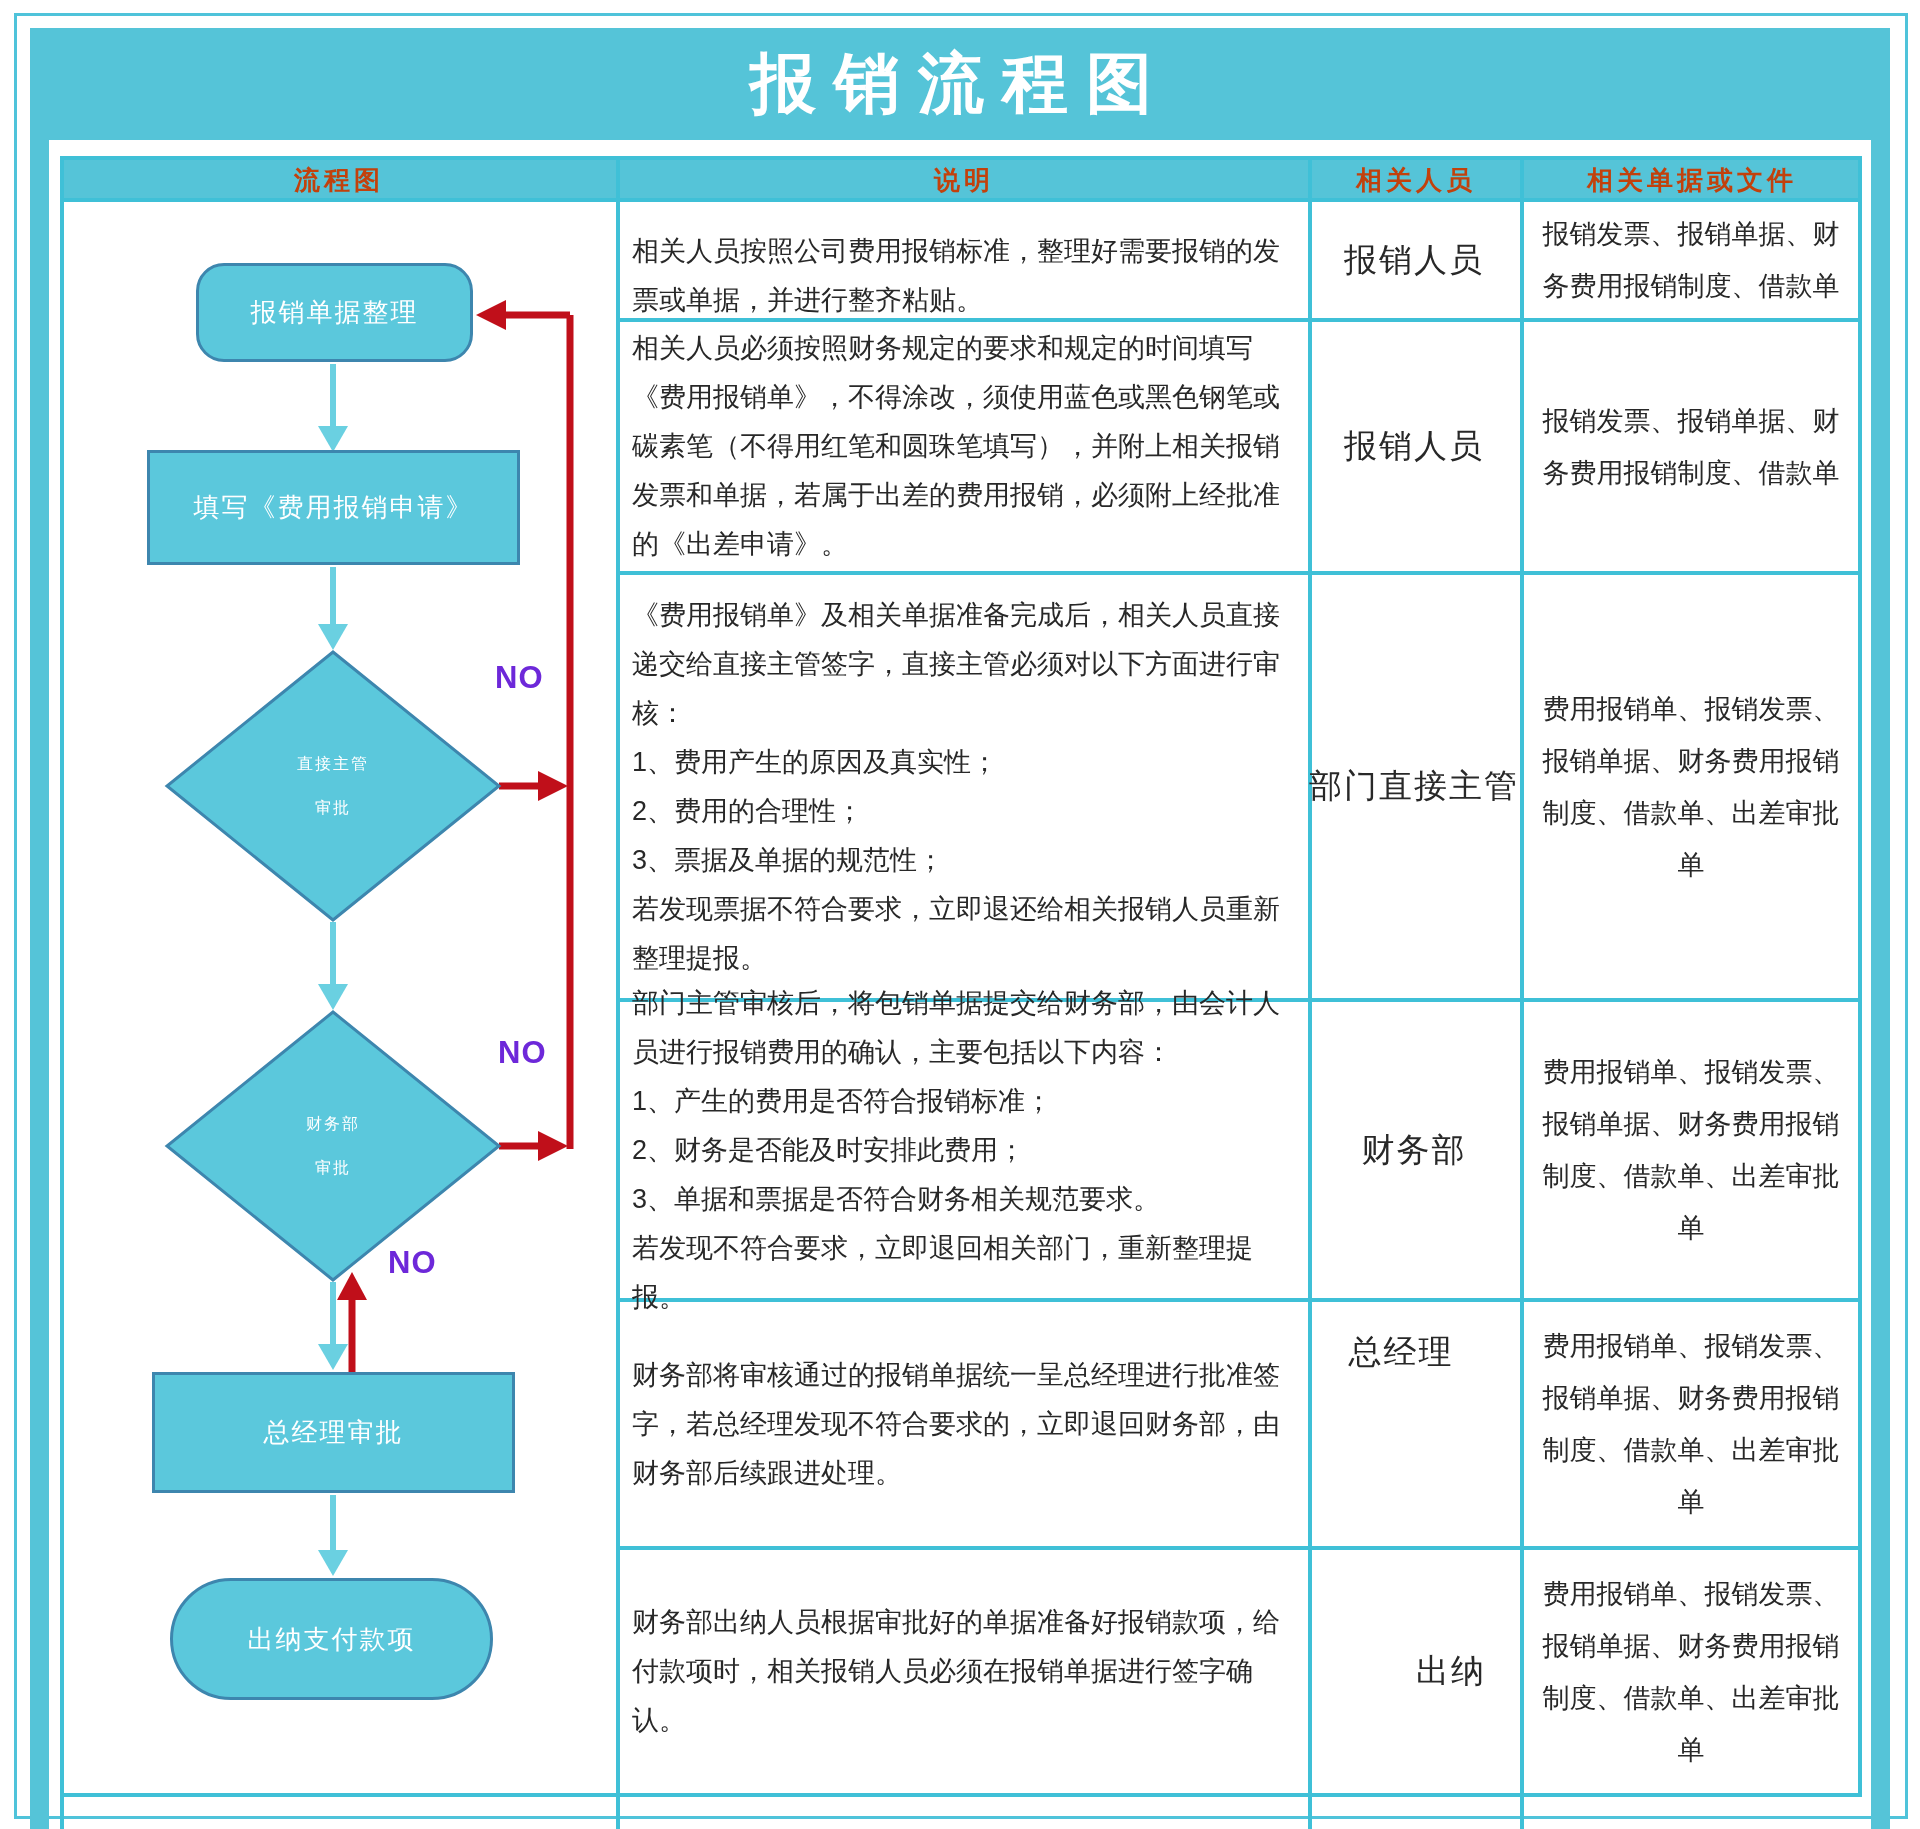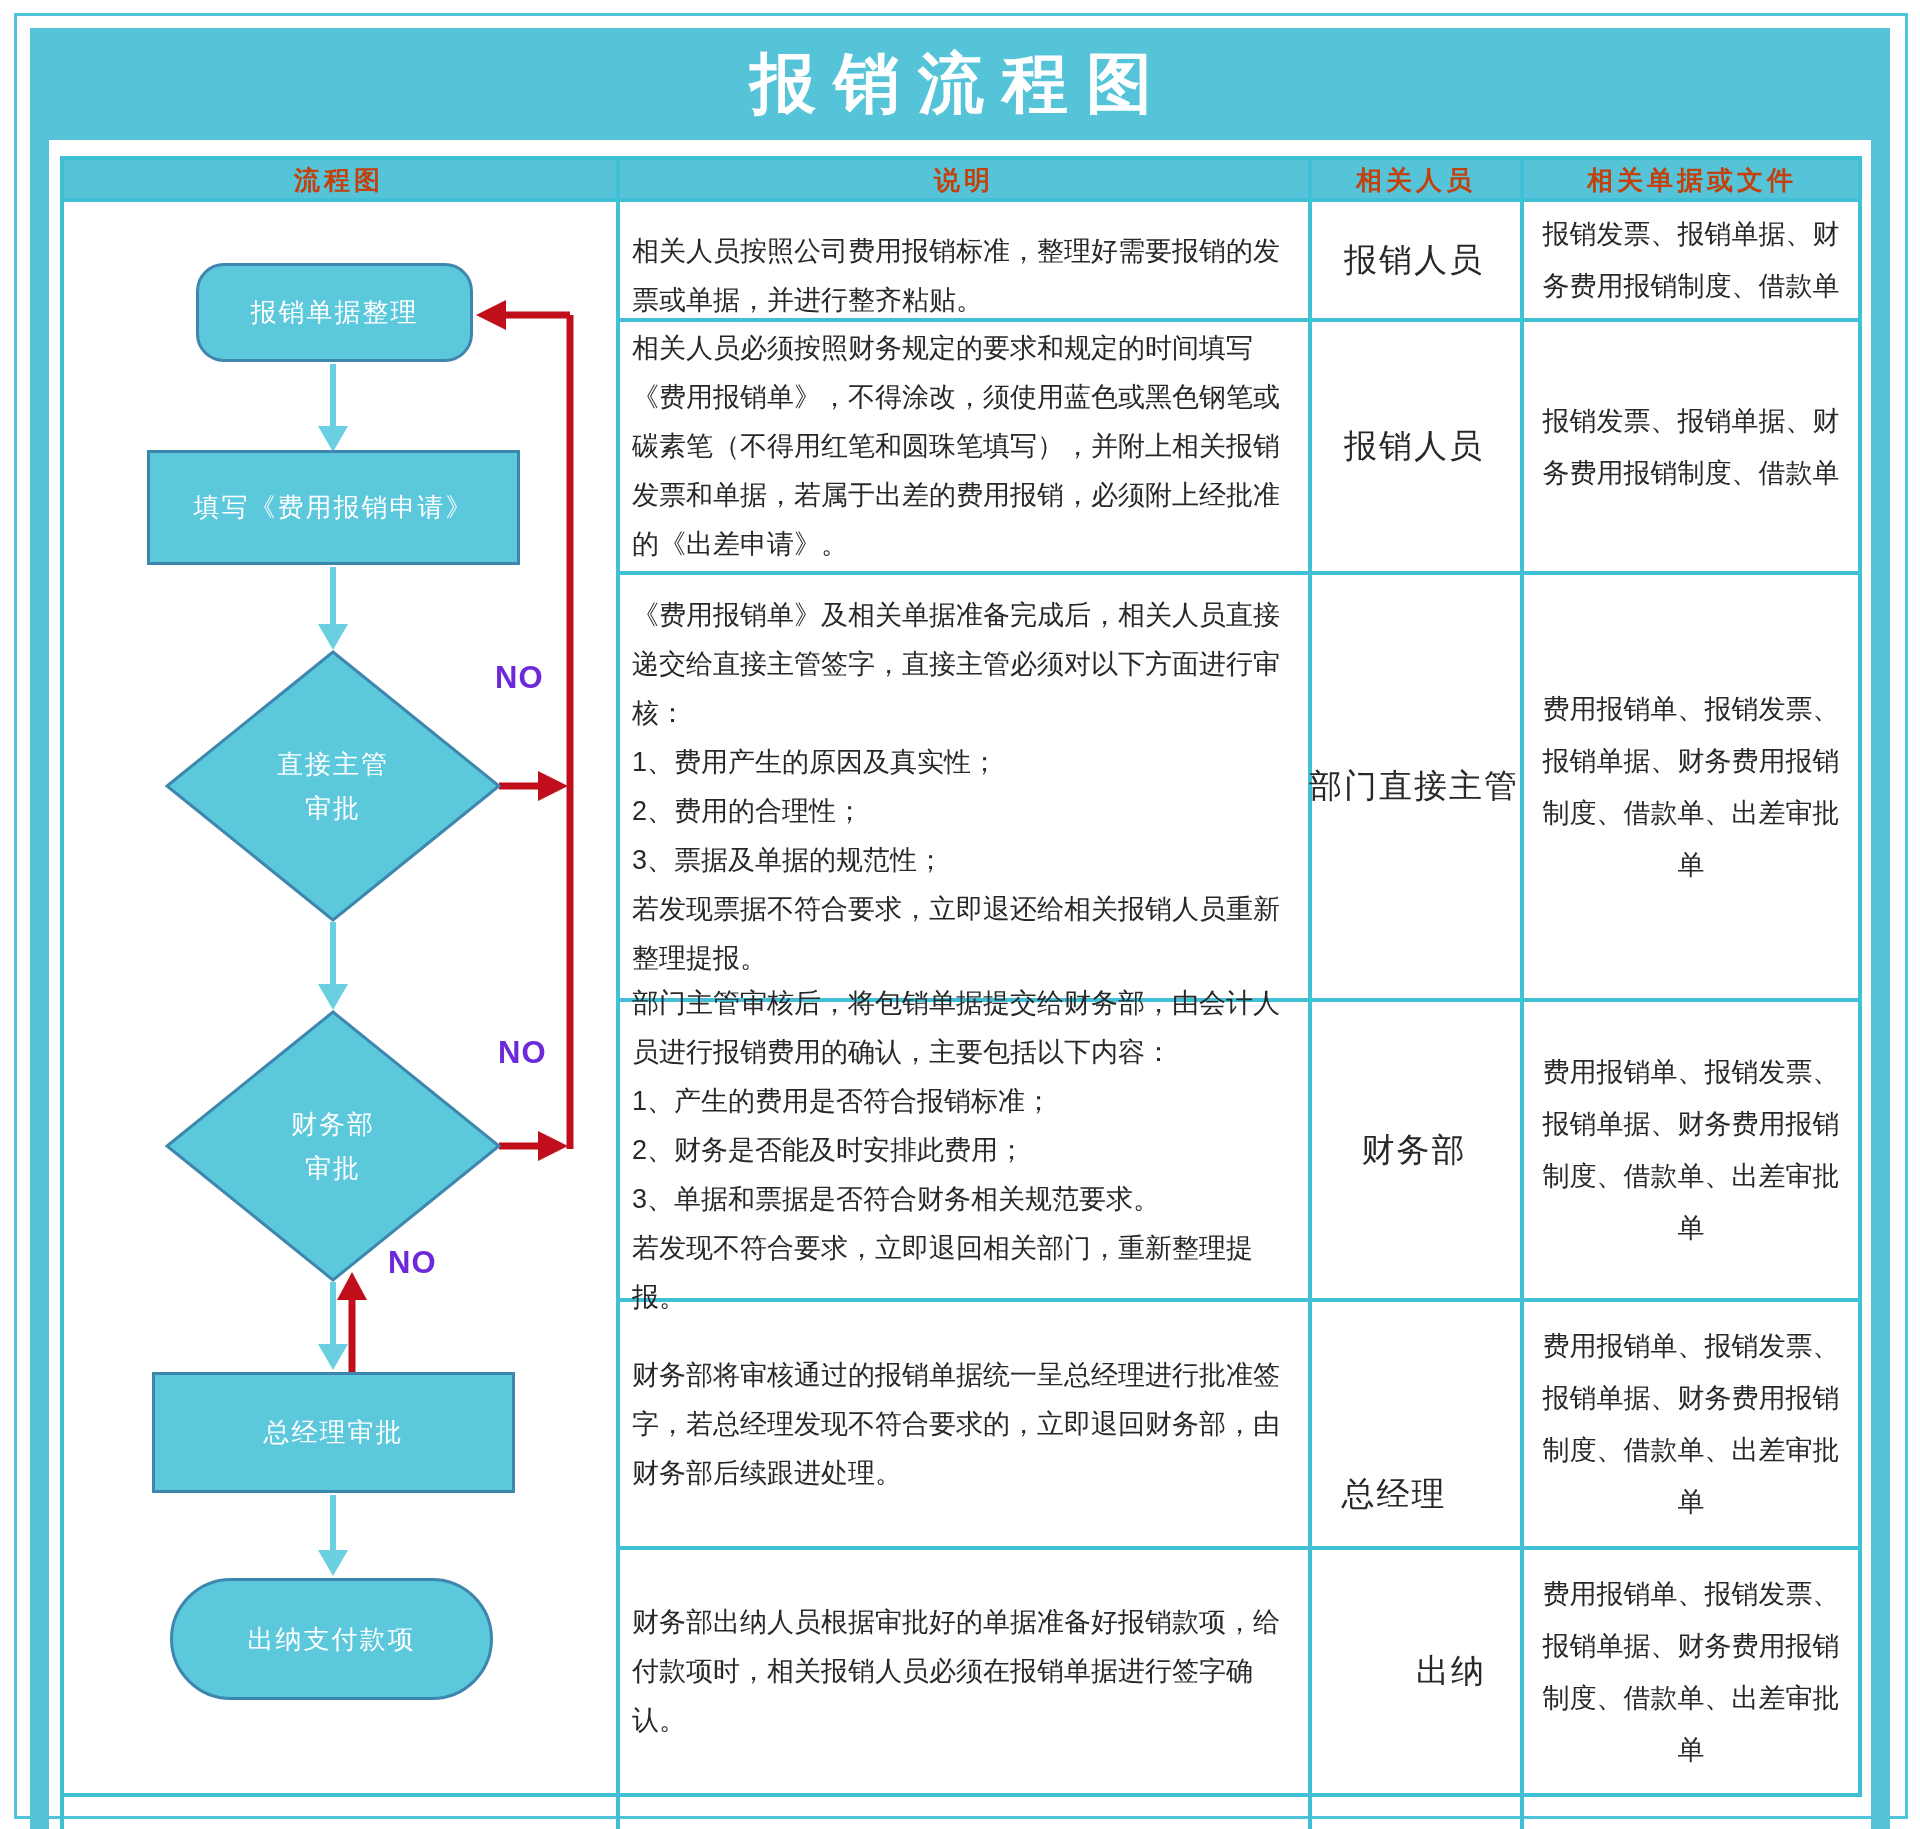--- a/index.html
+++ b/index.html
@@ -21,21 +21,21 @@
   .hcell{position:absolute;top:156px;height:48px;display:flex;align-items:center;justify-content:center;
          color:#c2410c;font-size:26px;font-weight:bold;letter-spacing:4px;}
   
   .cell{display:flex;align-items:center;}
   .desc{font-size:27px;line-height:49px;white-space:pre-line;text-align:left;}
   .person{font-size:33px;justify-content:center;text-align:center;letter-spacing:2px;}
   .docs{font-size:27px;line-height:52px;justify-content:center;text-align:center;}
   
   .shape{background:#5bc8dc;border:3px solid #3d86ae;display:flex;align-items:center;justify-content:center;
          color:#ffffff;font-size:26px;letter-spacing:2px;box-sizing:border-box;}
-  .diamond-label{color:#ffffff;font-size:26px;letter-spacing:2px;white-space:pre-line;
+  .diamond-label{color:#ffffff;font-size:16px;letter-spacing:2px;white-space:pre-line;
                  display:flex;align-items:center;justify-content:center;text-align:center;line-height:44px;}
   .no-label{color:#6d28d9;font-size:31px;font-weight:bold;letter-spacing:1px;}
   svg{display:block;}
 </style>
 </head>
 <body>
 
 <div class="abs thin-rule"></div>
 <div class="abs frame-left"></div>
 <div class="abs frame-right"></div>
@@ -76,21 +76,21 @@
 2、财务是否能及时安排此费用；
 3、单据和票据是否符合财务相关规范要求。
 若发现不符合要求，立即退回相关部门，重新整理提报。</div>
 <div class="abs cell desc" style="left:632px;top:1302px;width:664px;height:244px;">财务部将审核通过的报销单据统一呈总经理进行批准签字，若总经理发现不符合要求的，立即退回财务部，由财务部后续跟进处理。</div>
 <div class="abs cell desc" style="left:632px;top:1550px;width:664px;height:243px;">财务部出纳人员根据审批好的单据准备好报销款项，给付款项时，相关报销人员必须在报销单据进行签字确认。</div>
 
 <div class="abs cell person" style="left:1308px;top:202px;width:212px;height:116px;">报销人员</div>
 <div class="abs cell person" style="left:1308px;top:322px;width:212px;height:249px;">报销人员</div>
 <div class="abs cell person" style="left:1308px;top:575px;width:212px;height:423px;">部门直接主管</div>
 <div class="abs cell person" style="left:1308px;top:1002px;width:212px;height:296px;">财务部</div>
-<div class="abs cell person" style="left:1308px;top:1372px;width:172px;height:244px;">总经理</div>
+<div class="abs cell person" style="left:1308px;top:1230px;width:172px;height:244px;padding-left:7px;">总经理</div>
 <div class="abs cell person" style="left:1308px;top:1550px;width:212px;height:243px;padding-left:37px;">出纳</div>
 
 <div class="abs cell docs" style="left:1532px;top:202px;width:318px;height:116px;">报销发票、报销单据、财务费用报销制度、借款单</div>
 <div class="abs cell docs" style="left:1532px;top:322px;width:318px;height:249px;">报销发票、报销单据、财务费用报销制度、借款单</div>
 <div class="abs cell docs" style="left:1532px;top:575px;width:318px;height:423px;">费用报销单、报销发票、报销单据、财务费用报销制度、借款单、出差审批单</div>
 <div class="abs cell docs" style="left:1532px;top:1002px;width:318px;height:296px;">费用报销单、报销发票、报销单据、财务费用报销制度、借款单、出差审批单</div>
 <div class="abs cell docs" style="left:1532px;top:1302px;width:318px;height:244px;">费用报销单、报销发票、报销单据、财务费用报销制度、借款单、出差审批单</div>
 <div class="abs cell docs" style="left:1532px;top:1550px;width:318px;height:243px;">费用报销单、报销发票、报销单据、财务费用报销制度、借款单、出差审批单</div>
 
 <svg class="abs" style="left:60px;top:200px;" width="558" height="1629" viewBox="0 0 558 1629">

